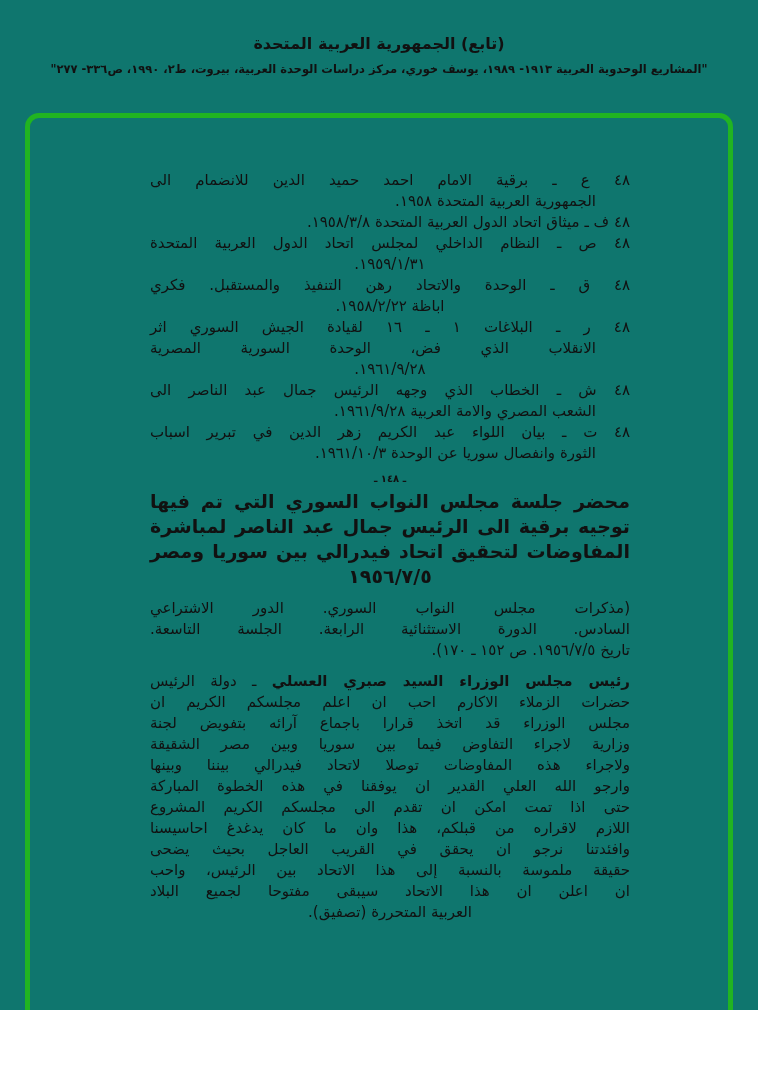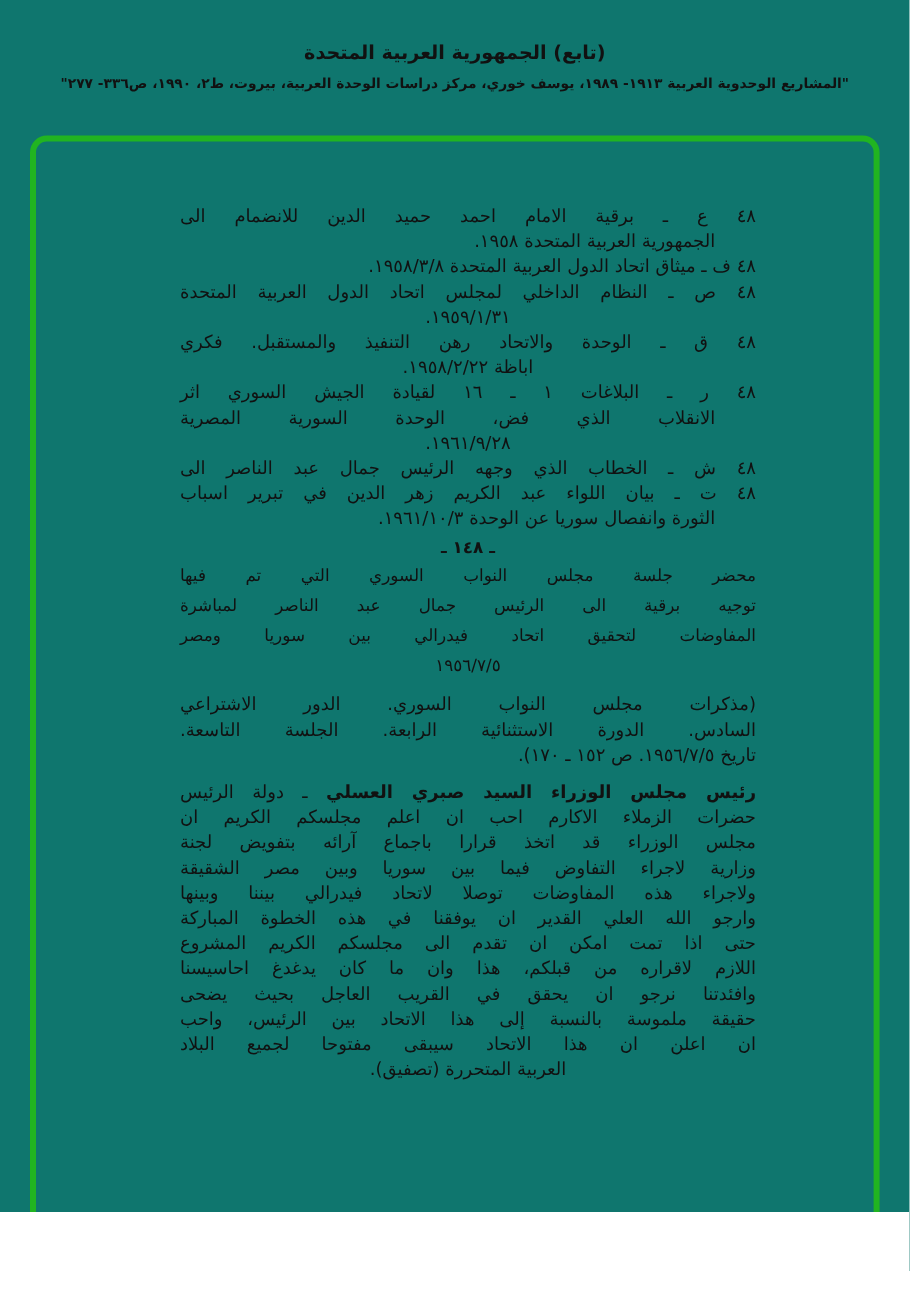--- a/index.html
+++ b/index.html
@@ -16,22 +16,22 @@
     direction:rtl; font-size:11.5px; font-weight:700; letter-spacing:0;
   }
   .frame {
     position:absolute; left:25px; top:113px; width:708px; height:931px;
     border:5px solid #21b421; border-radius:14px; box-sizing:border-box;
   }
   .content {
     direction:rtl; margin:52px 98px 0 120px; 
   }
   .ln  { font-size:15px; line-height:21px; }
-  .ttl { font-size:14px; line-height:25px; font-weight:400; }
-  .secnum { font-size:14px; line-height:21px; font-weight:700; text-align:center; margin-top:4px; }
+  .ttl { font-size:19px; line-height:25px; font-weight:700; }
+  .secnum { font-size:10px; line-height:21px; font-weight:700; text-align:center; margin-top:4px; }
   .j { text-align:justify; text-align-last:justify; }
   .c { text-align:center; }
   .hang { margin-right:34px; }
   .ind  { margin-right:16px; }
   .b { font-weight:700; }
   .sp9  { height:9px; }
   .sp10 { height:10px; }
   .pgnum {
     position:absolute; top:1044px; left:0; right:0; text-align:center;
     font-size:15px; font-weight:700;
@@ -53,20 +53,21 @@
         <div class="ln hang">الجمهورية العربية المتحدة ١٩٥٨.</div>
         <div class="ln">٤٨ ف ـ ميثاق اتحاد الدول العربية المتحدة ١٩٥٨/٣/٨.</div>
         <div class="ln j">٤٨ ص ـ النظام الداخلي لمجلس اتحاد الدول العربية المتحدة</div>
         <div class="ln c">١٩٥٩/١/٣١.</div>
         <div class="ln j">٤٨ ق ـ الوحدة والاتحاد رهن التنفيذ والمستقبل. فكري</div>
         <div class="ln c">اباظة ١٩٥٨/٢/٢٢.</div>
         <div class="ln j">٤٨ ر ـ البلاغات ١ ـ ١٦ لقيادة الجيش السوري اثر</div>
         <div class="ln j hang">الانقلاب الذي فض، الوحدة السورية المصرية</div>
         <div class="ln c">١٩٦١/٩/٢٨.</div>
         <div class="ln j">٤٨ ش ـ الخطاب الذي وجهه الرئيس جمال عبد الناصر الى</div>
+        <div class="ln hang">الشعب المصري والامة العربية ١٩٦١/٩/٢٨.</div>
         <div class="ln j">٤٨ ت ـ بيان اللواء عبد الكريم زهر الدين في تبرير اسباب</div>
         <div class="ln hang">الثورة وانفصال سوريا عن الوحدة ١٩٦١/١٠/٣.</div>
       </div>
 
       <div class="secnum">ـ ١٤٨ ـ</div>
       <div>
         <div class="ttl j">محضر جلسة مجلس النواب السوري التي تم فيها</div>
         <div class="ttl j">توجيه برقية الى الرئيس جمال عبد الناصر لمباشرة</div>
         <div class="ttl j">المفاوضات لتحقيق اتحاد فيدرالي بين سوريا ومصر</div>
         <div class="ttl c">١٩٥٦/٧/٥</div>

